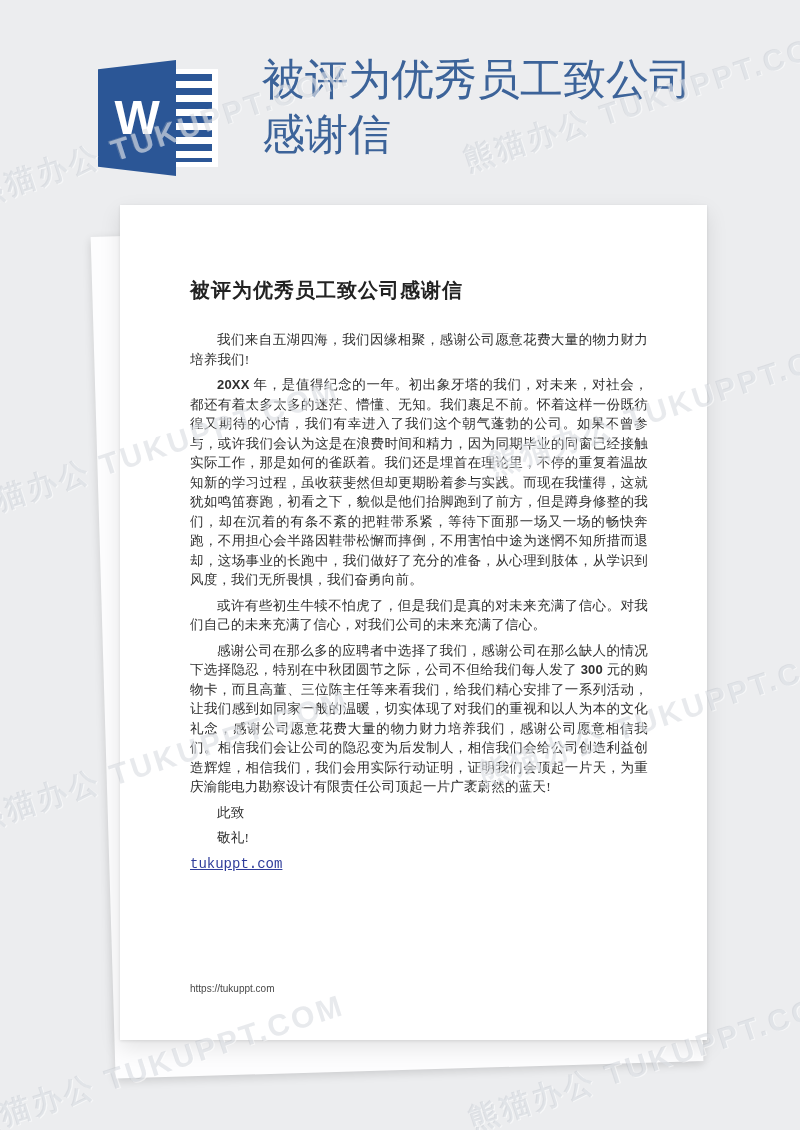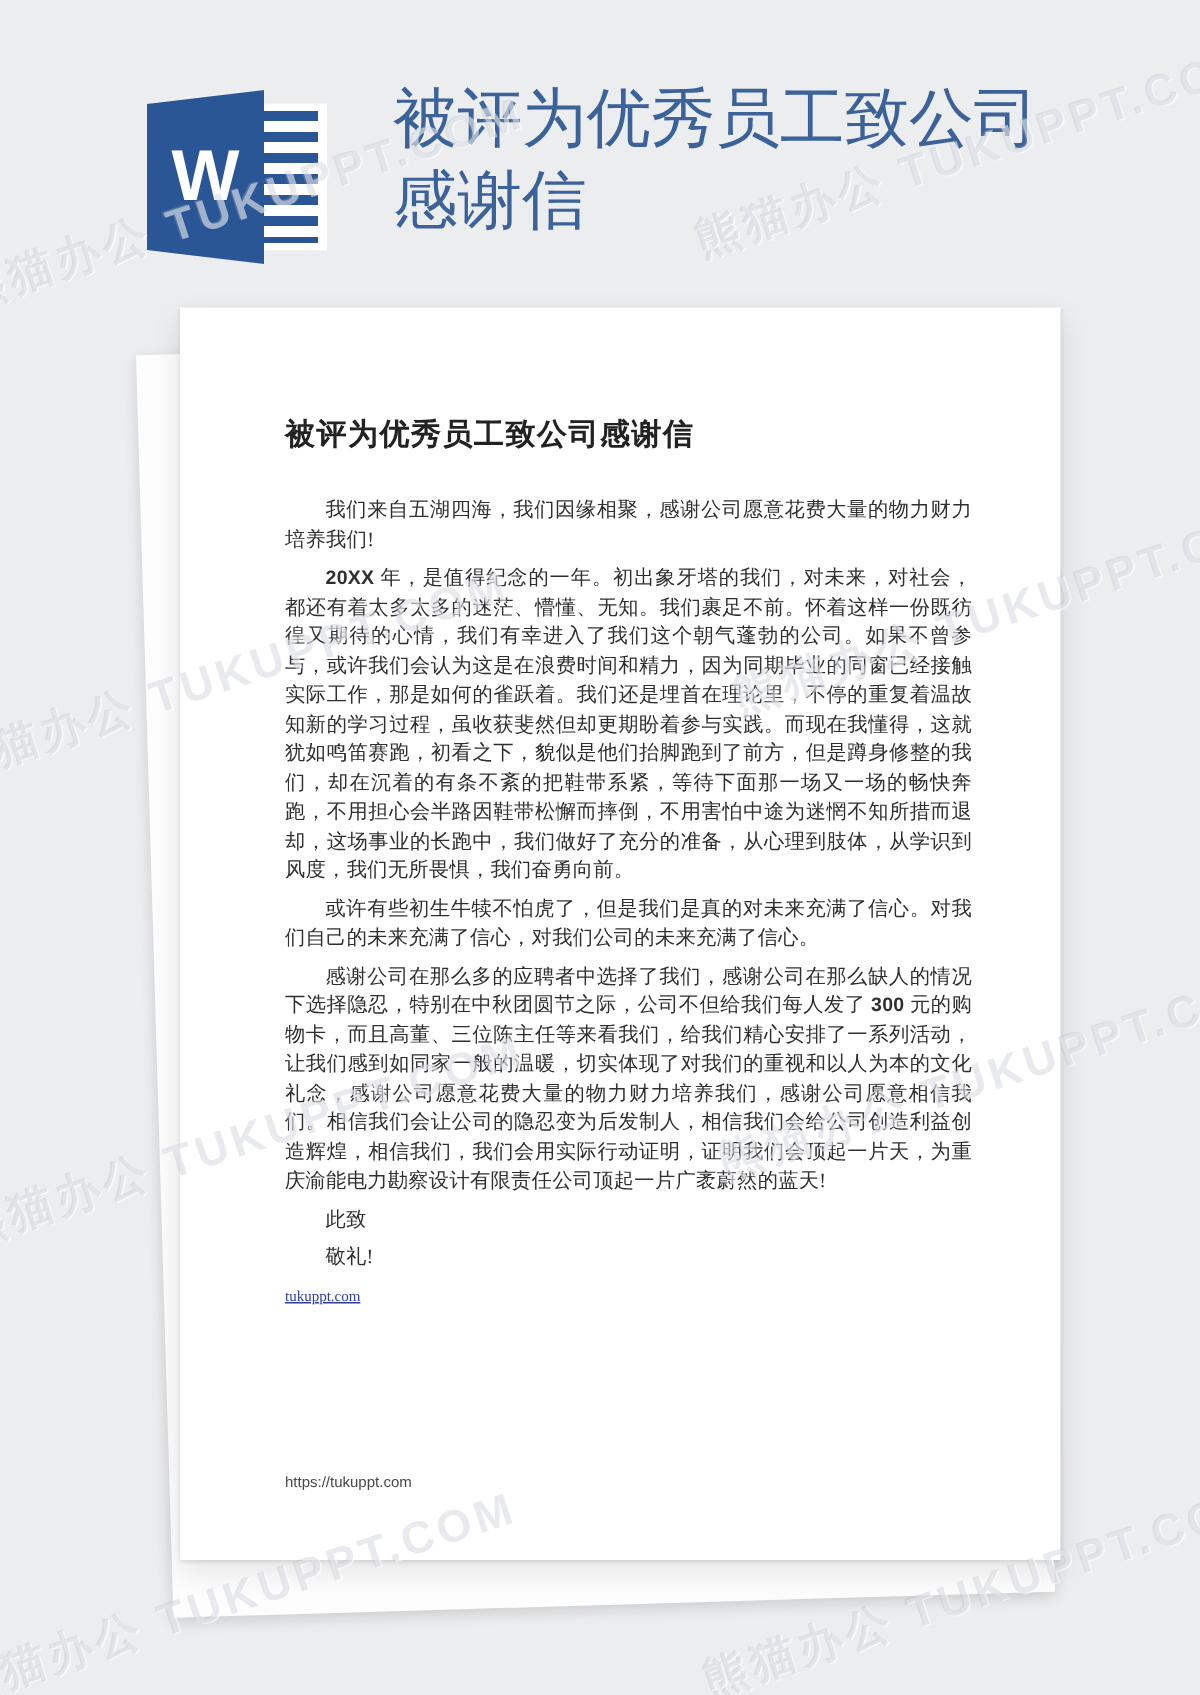--- a/index.html
+++ b/index.html
@@ -95,25 +95,25 @@
 
   .source-note {
     margin-top: 10px !important;
     font-size: 11px !important;
     line-height: 15px !important;
     color: #333333;
     font-family: "Liberation Sans", "DejaVu Sans", sans-serif;
   }
   .source-link {
     display: inline-block;
-    font-size: 10px; line-height: 15px;
+    font-size: 14px; line-height: 15px;
     color: #2f3d9b;
     text-decoration: underline;
     cursor: pointer;
-    font-family: Liberation Serif, serif;
+    font-family: Liberation Mono, monospace;
   }
 
   .page-url {
     position: absolute;
     left: 70px; bottom: 46px;
     font-size: 10px;
     color: #484848;
     font-family: "Liberation Sans", "DejaVu Sans", sans-serif;
   }
 

